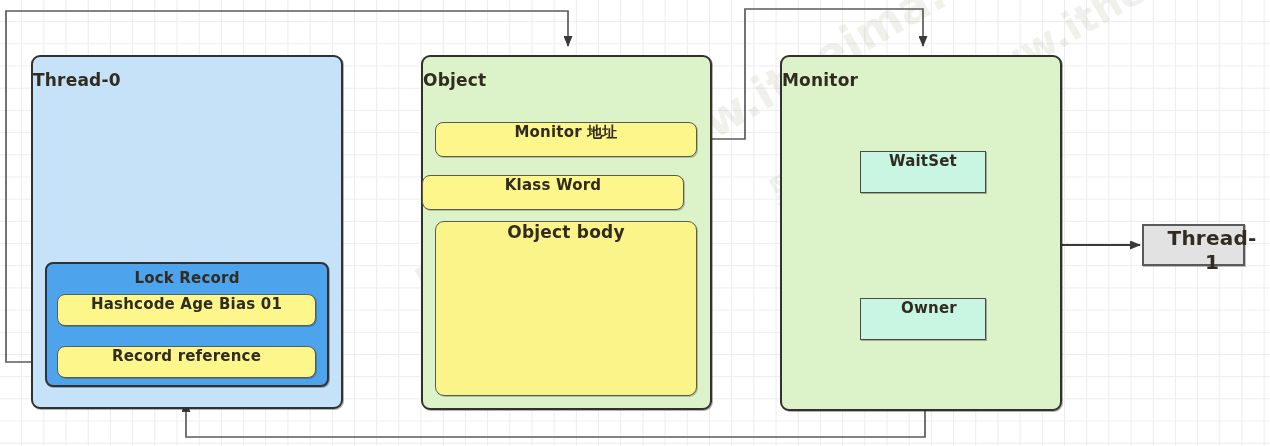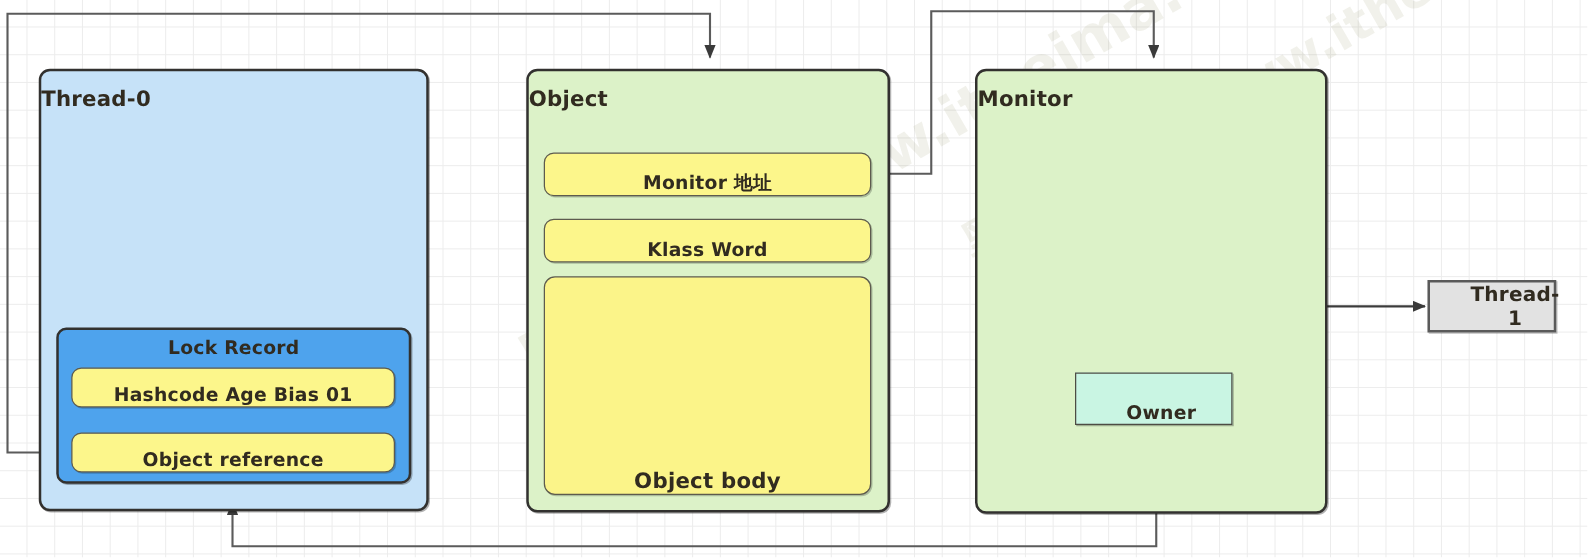--- a/index.html
+++ b/index.html
@@ -40,21 +40,21 @@
     width: 1270px;
     height: 446px;
     overflow: visible;
   }
 
   
   .node {
     position: absolute;
     box-sizing: border-box;
     display: flex;
-    align-items: flex-end;
+    align-items: flex-start;
     justify-content: center;
     text-align: center;
     font-weight: bold;
     color: #312b20;
     letter-spacing: .2px;
   }
 
   .outer {
     border: 2px solid #32312f;
     border-radius: 9px;
@@ -102,21 +102,21 @@
   .mintbox {
     background: #c9f5e3;
     border: 1.6px solid #4d4c44;
     font-size: 15px;
     box-shadow: 1px 1px 0 rgba(0,0,0,.28);
   }
 
   .graybox {
     background: #e2e2e2;
     border: 2px solid #5a5a5a;
-    font-size: 16px;
+    font-size: 20px;
     box-shadow: 1px 1px 0 rgba(0,0,0,.25);
     padding-left: 37px;
   }
 </style>
 </head>
 <body>
 
 <div id="canvas">
 
   <div class="watermark" style="left:405px; top:265px; font-size:46px;">黑马程序员  www.itheima.com</div>
@@ -144,43 +144,46 @@
 
   <div class="node lockrecord" style="left:45px; top:262px; width:284px; height:125px;">
     <div class="title">Lock Record</div>
   </div>
 
   <div class="node yellowpill" style="left:57px; top:294px; width:259px; height:32px;">
     <span>Hashcode Age Bias 01</span>
   </div>
 
   <div class="node yellowpill" style="left:57px; top:346px; width:259px; height:32px;">
-    <span>Object reference</span>
+    <span>Record reference</span>
   </div>
 
   <div class="node outer objectbox" style="left:421px; top:55px; width:291px; height:355px;">
     <div class="title">Object</div>
   </div>
 
   <div class="node yellowpill" style="left:435px; top:122px; width:262px; height:35px;">
     <span>Monitor 地址</span>
   </div>
 
-  <div class="node yellowpill" style="left:435px; top:175px; width:262px; height:35px;">
+  <div class="node yellowpill" style="left:422px; top:175px; width:262px; height:35px;">
     <span>Klass Word</span>
   </div>
 
   <div class="node yellowbody" style="left:435px; top:221px; width:262px; height:175px;">
     <span>Object body</span>
   </div>
 
   <div class="node outer monitorbox" style="left:780px; top:55px; width:282px; height:356px;">
     <div class="title">Monitor</div>
   </div>
 
+  <div class="node mintbox" style="left:860px; top:151px; width:126px; height:42px;">
+    <span>WaitSet</span>
+  </div>
 
 
   <div class="node mintbox" style="left:860px; top:298px; width:126px; height:42px;padding-left:12px;">
     <span>Owner</span>
   </div>
 
   <div class="node graybox" style="left:1142px; top:224px; width:103px; height:42px;">
     <span>Thread-1</span>
   </div>
 

